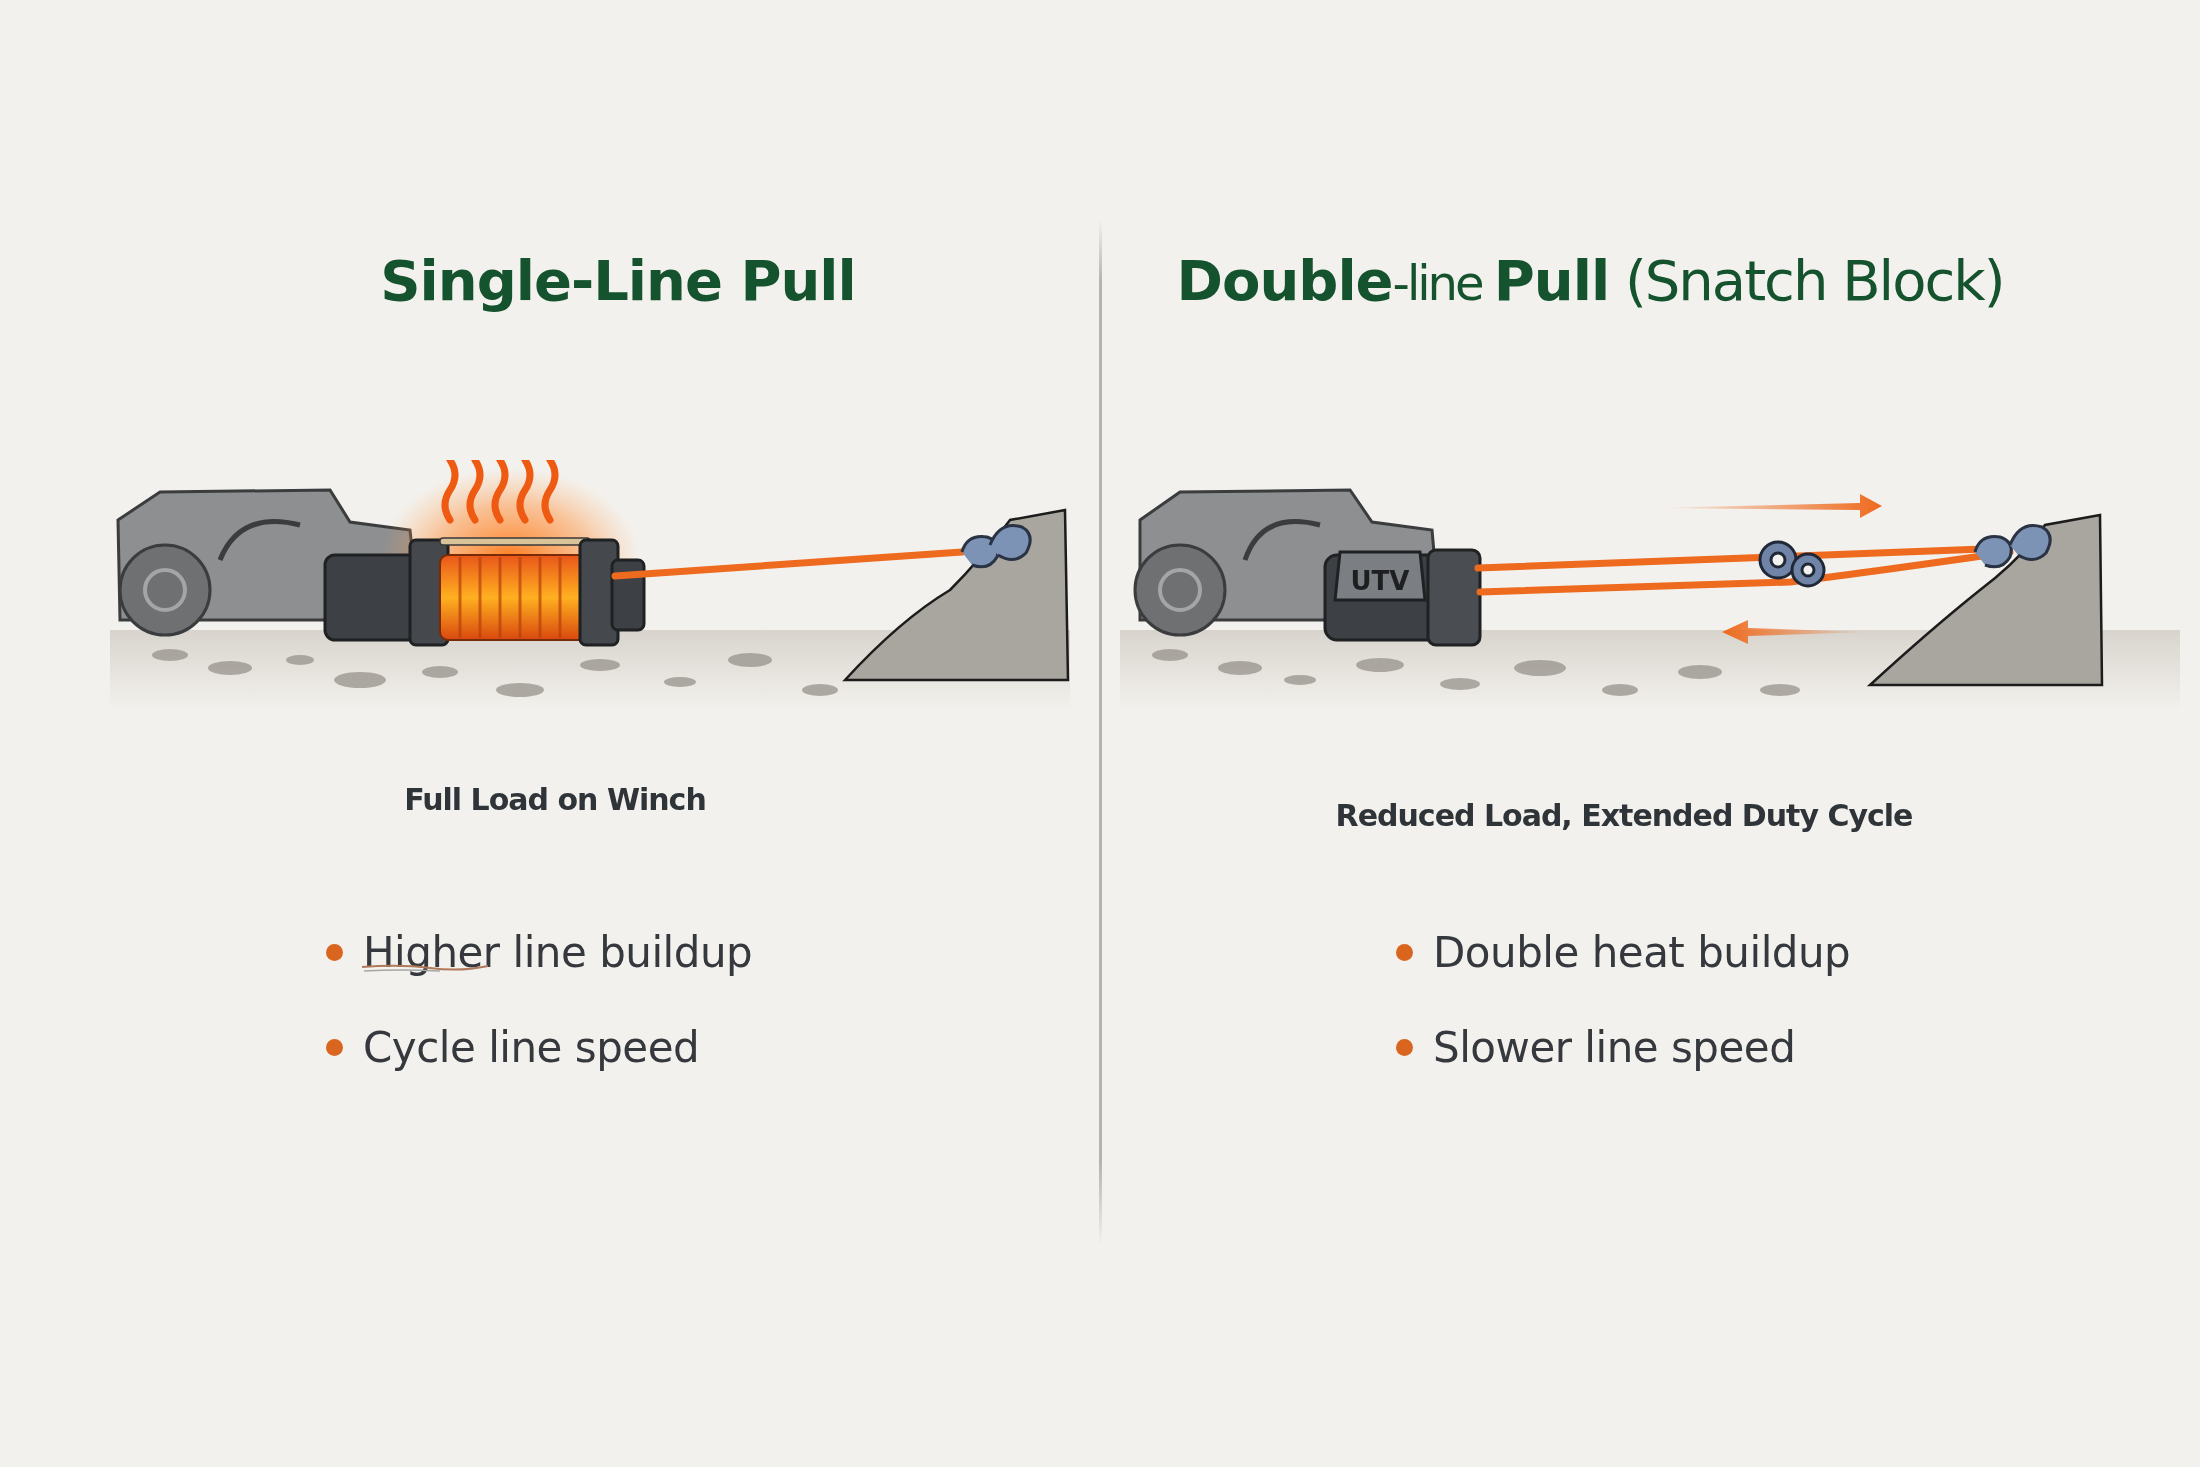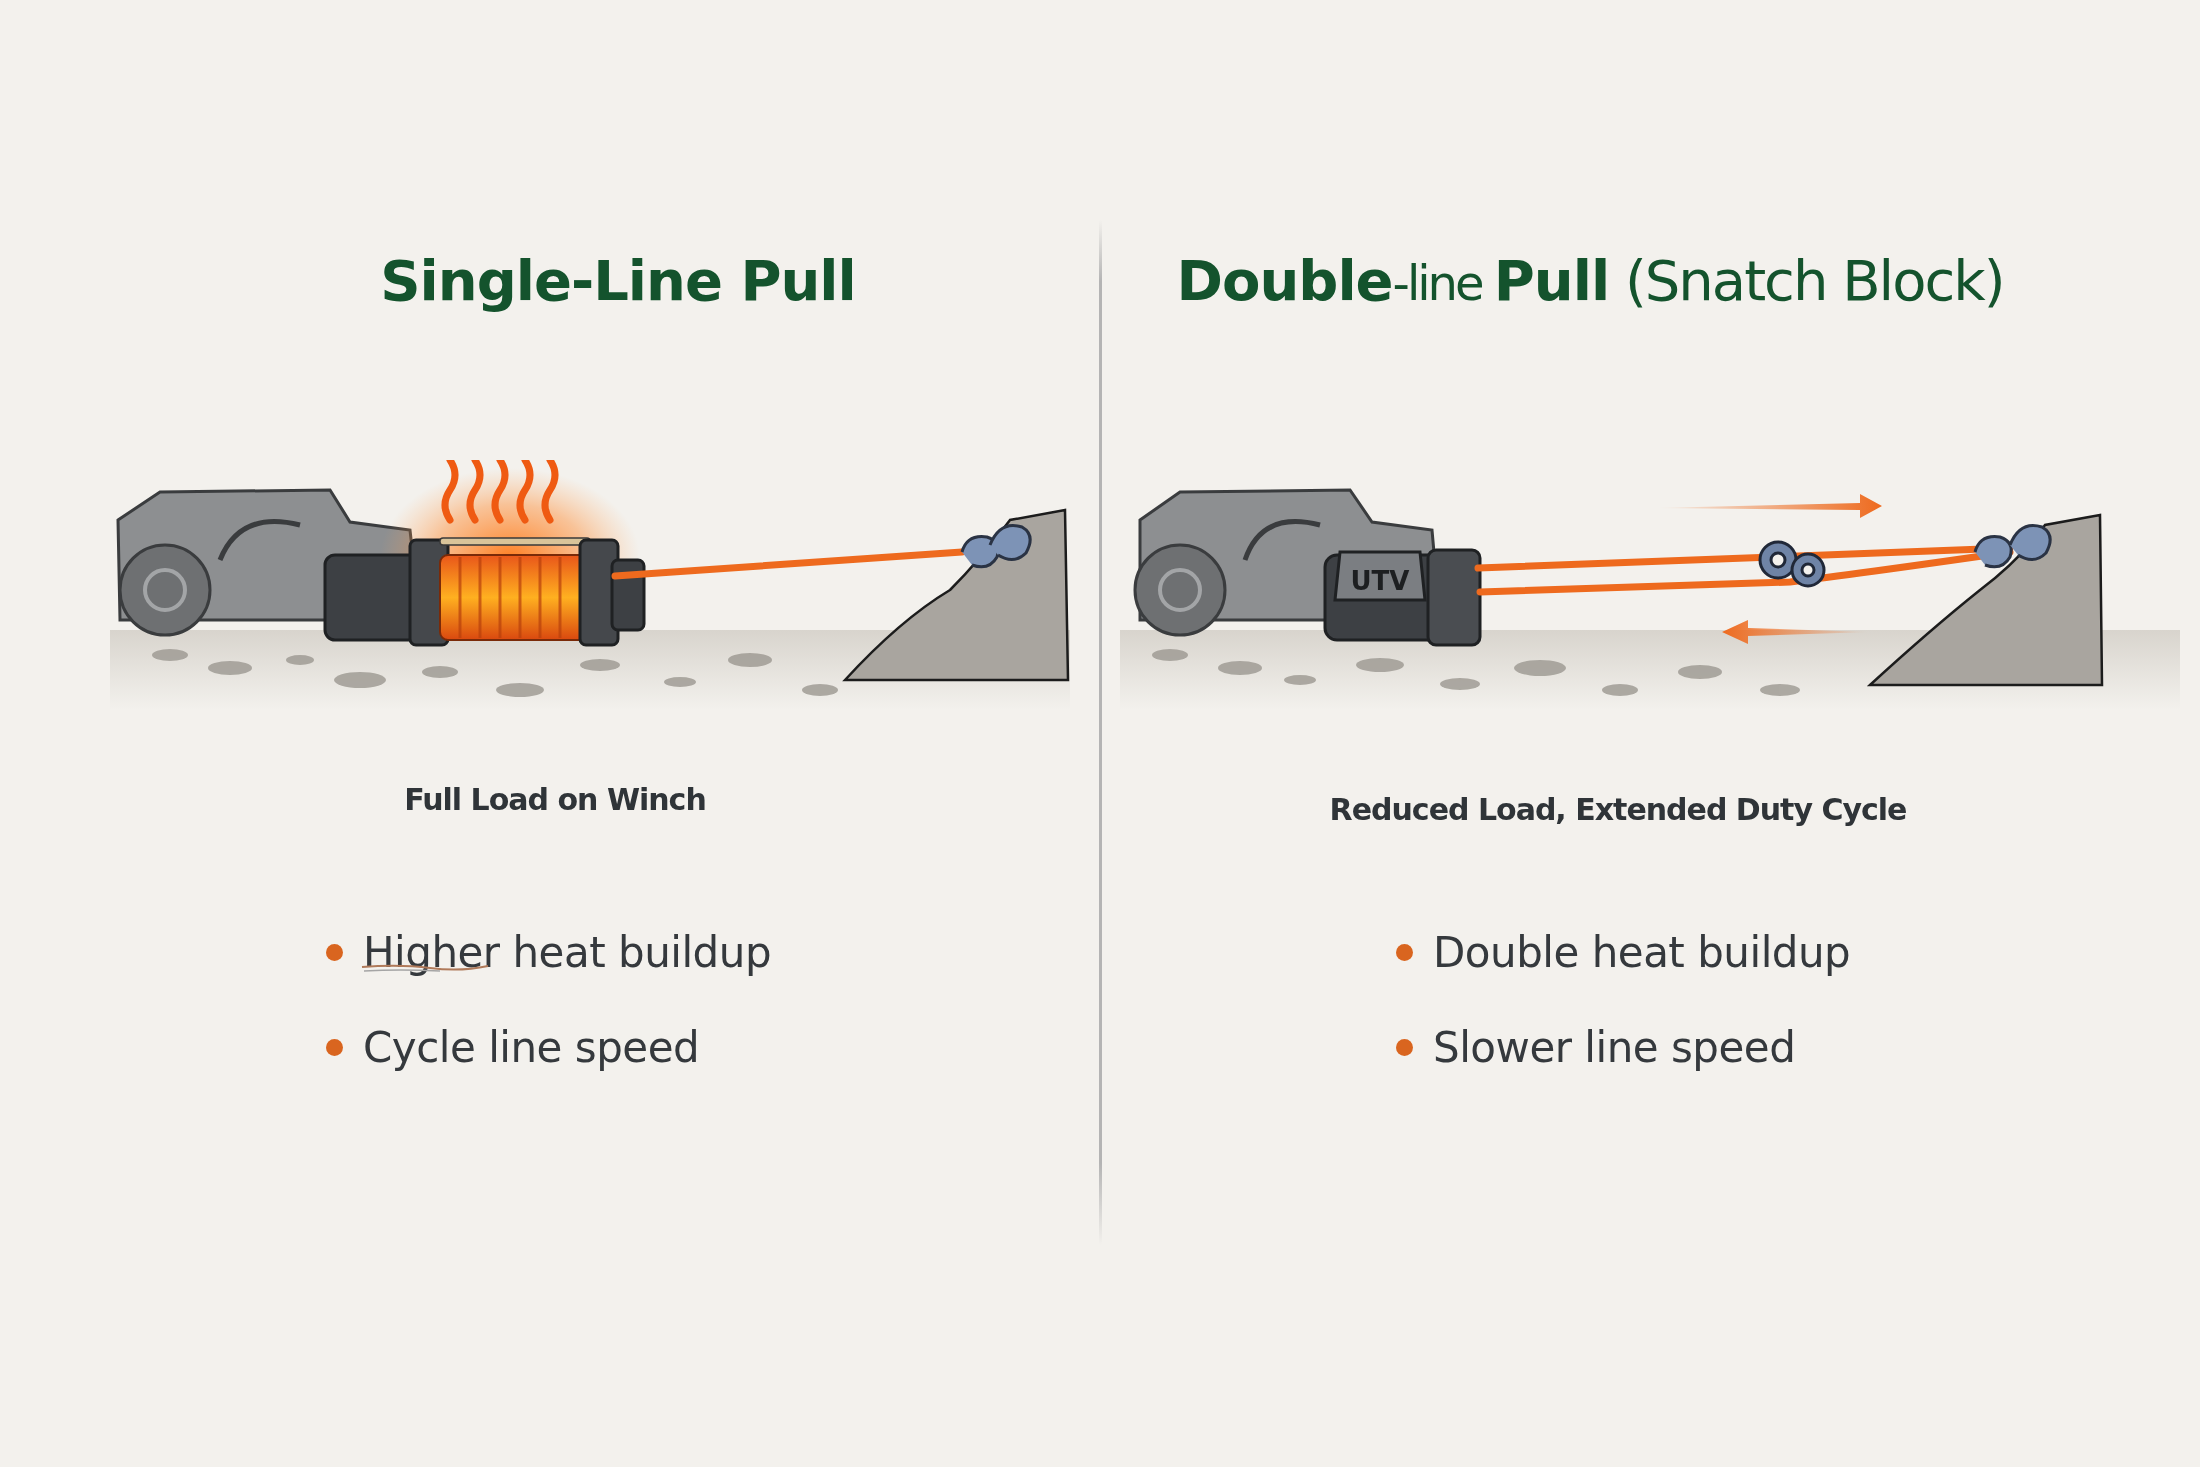--- a/index.html
+++ b/index.html
@@ -105,21 +105,21 @@
       <path d="M962 552 q5 -18 25 -15 q15 5 10 20 q-8 14 -25 8" fill="#7d93b6"></path>
       <path d="M990 545 q10 -25 32 -18 q14 8 4 26 q-12 12 -28 2" fill="#7d93b6"></path>
     </g>
   </svg>
 
   <h2 class="subhead" style="margin:0;">Full Load on Winch</h2>
 
   <ul class="bullets">
     <li>
       <span class="dot"></span>
-      <span>Higher heat buildup</span>
+      <span>Higher line buildup</span>
     </li>
     <li>
       <span class="dot"></span>
       <span>Cycle line speed</span>
     </li>
   </ul>
   <svg class="squiggle" width="130" height="12" viewBox="0 0 130 12">
     <path d="M2 5 Q40 2 70 6 T128 4" fill="none" stroke="#b07a5a" stroke-width="2"></path>
     <path d="M4 9 Q40 7 80 9" fill="none" stroke="#a5a5a5" stroke-width="1.5"></path>
   </svg>
@@ -188,21 +188,21 @@
     </g>
 
     <path d="M1870 685 Q1930 630 1980 590 Q2020 560 2045 525 L2100 515 L2102 685 Z" fill="#a9a59f" stroke="#1c1c1c" stroke-width="2.5"></path>
 
     <g fill="#7d93b6" stroke="#2a3344" stroke-width="3">
       <path d="M1975 552 q5 -18 25 -15 q15 5 10 20 q-8 14 -25 8"></path>
       <path d="M2010 545 q10 -25 32 -18 q14 8 4 26 q-12 12 -28 2"></path>
     </g>
   </svg>
 
-  <h2 class="subhead" style="margin:10px;width:1016px;">Reduced Load, Extended Duty Cycle</h2>
+  <h2 class="subhead" style="margin:16px;width:1016px;">Reduced Load, Extended Duty Cycle</h2>
 
   <ul class="bullets">
     <li>
       <span class="dot"></span>
       <span>Double heat buildup</span>
     </li>
     <li>
       <span class="dot"></span>
       <span>Slower line speed</span>
     </li>

